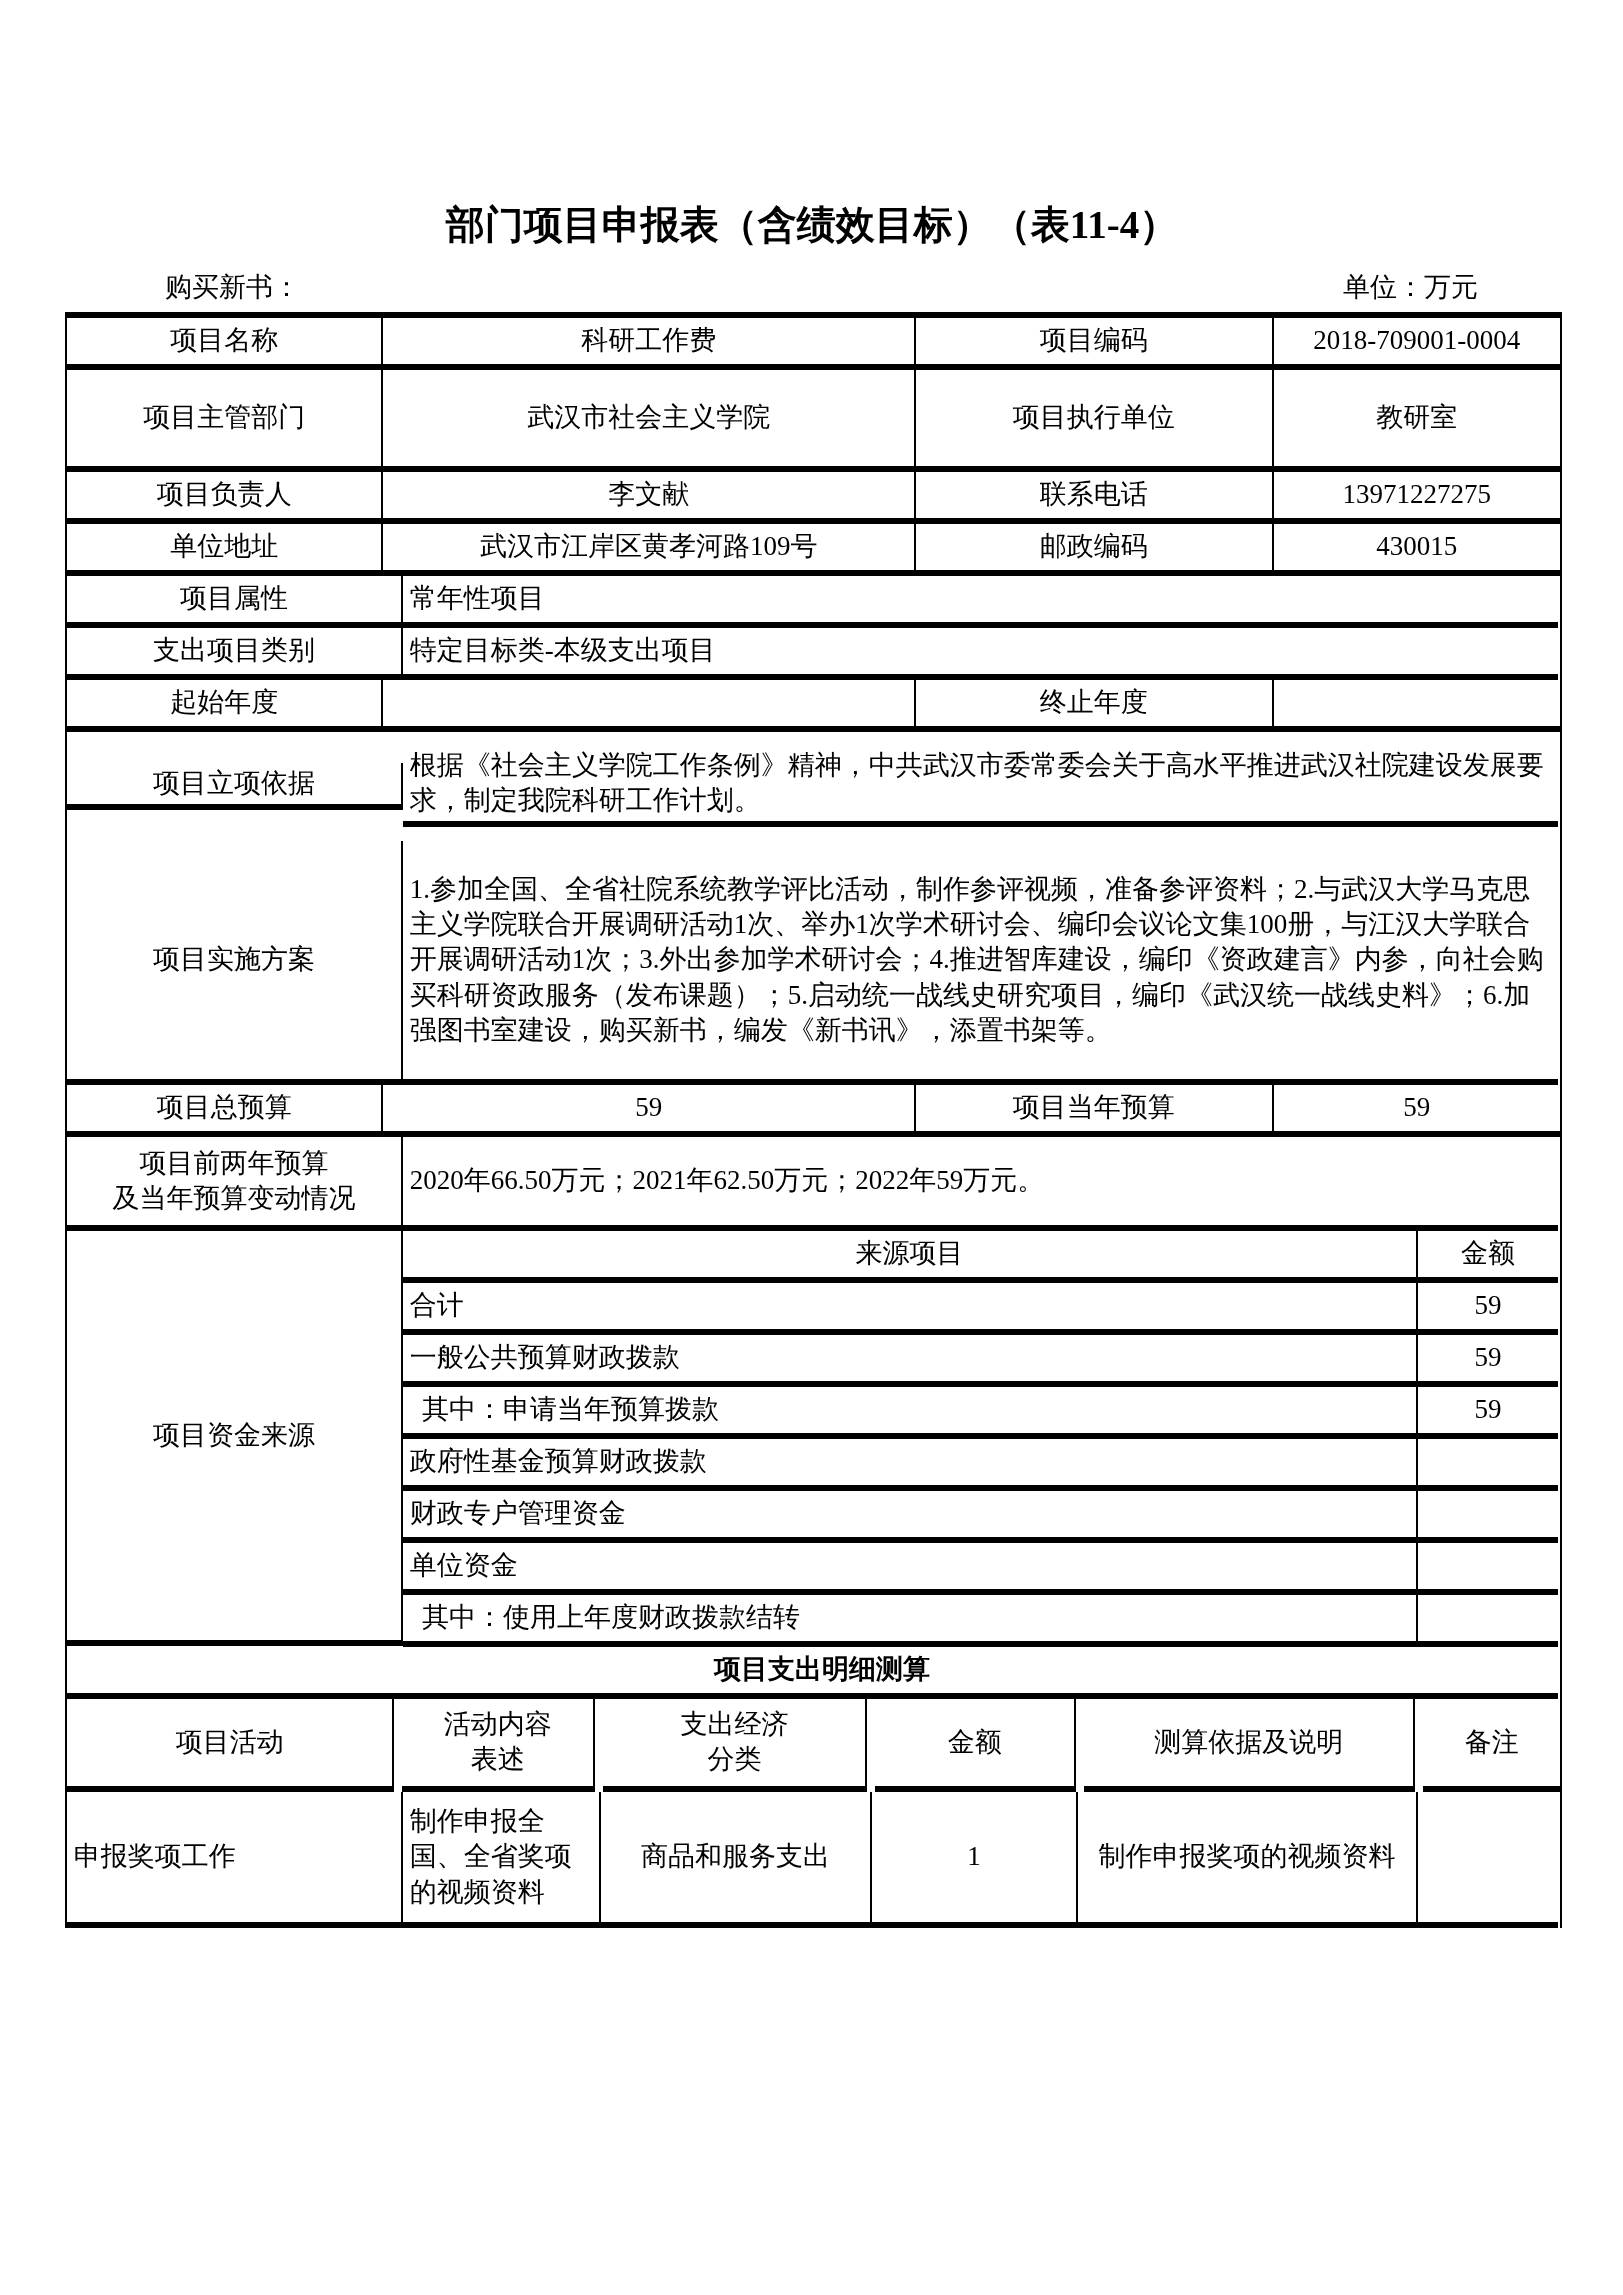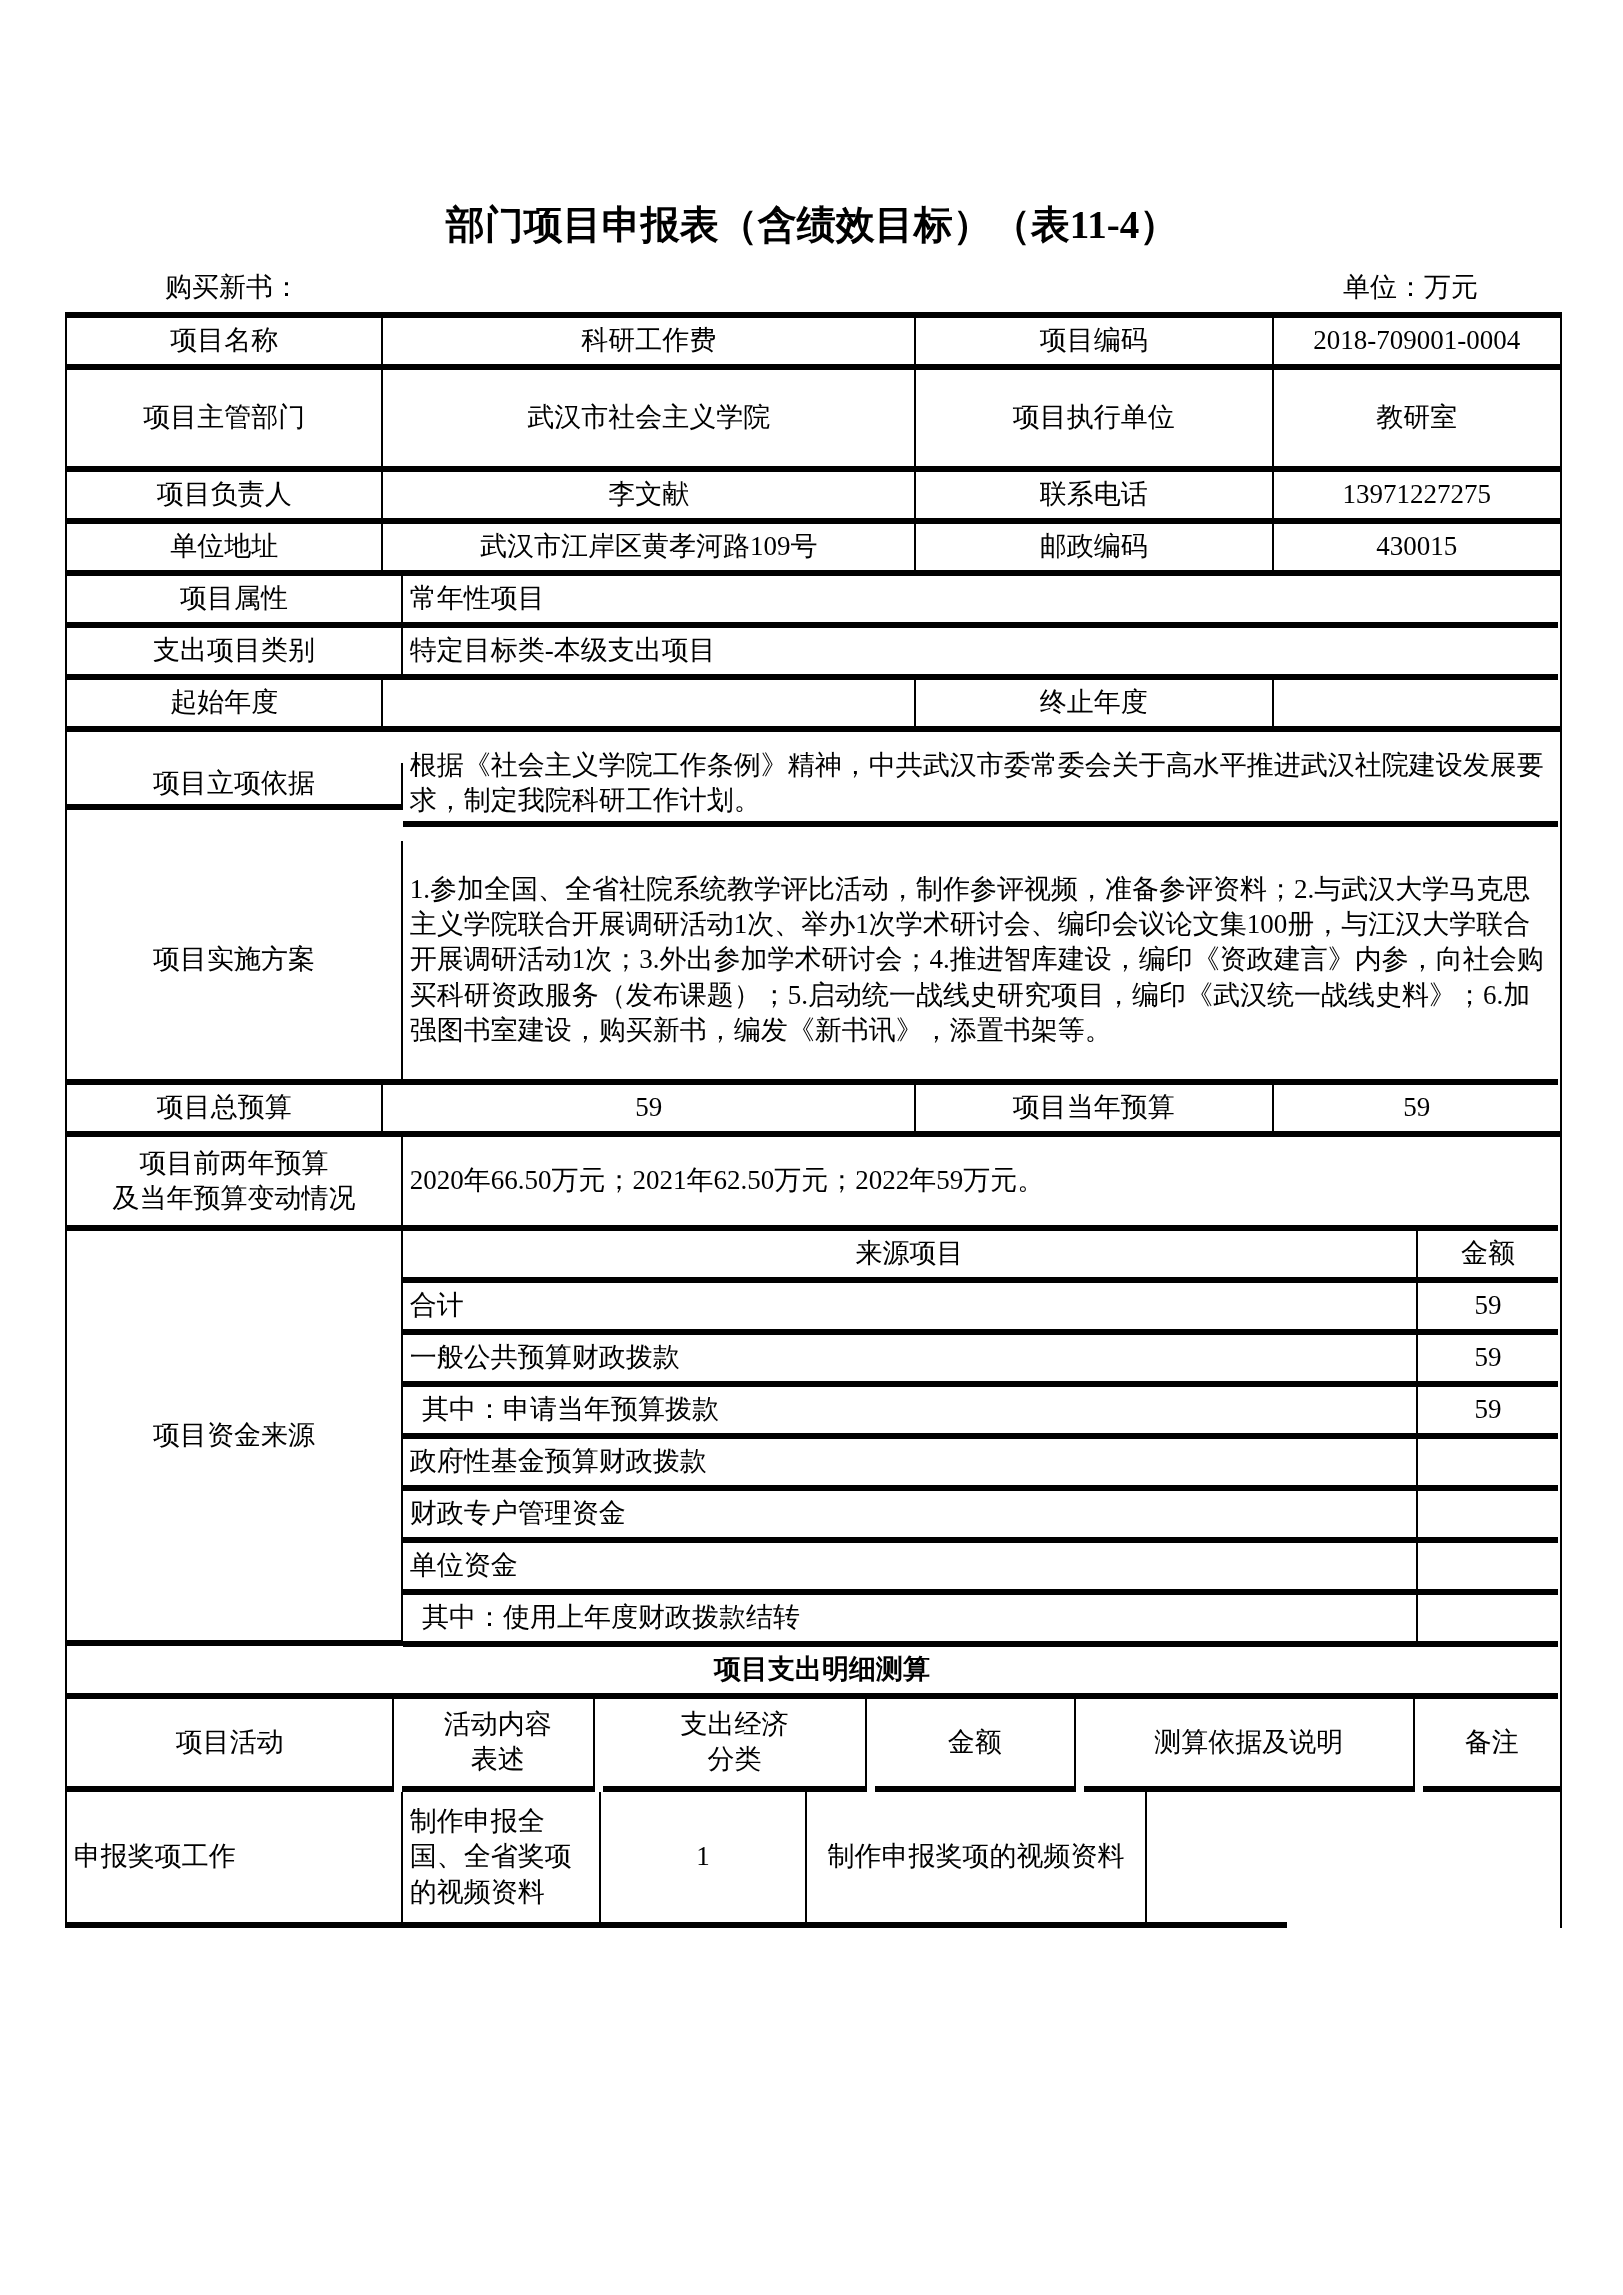--- a/index.html
+++ b/index.html
@@ -209,20 +209,21 @@
       <div class="td d3 lbl">支出经济
 分类</div>
       <div class="td d4 lbl">金额</div>
       <div class="td d5 lbl">测算依据及说明</div>
       <div class="td d6 last lbl">备注</div>
     </div>
 
     <div class="tr h200">
       <div class="td colA lft">申报奖项工作</div>
       <div class="td d2 lft">制作申报全国、全省奖项的视频资料</div>
+      <div class="td d3">商品和服务支出</div>
       <div class="td d4">1</div>
       <div class="td d5">制作申报奖项的视频资料</div>
       <div class="td d6 last"></div>
     </div>
 
   </div>
 </div>
 
 
 </body></html>

